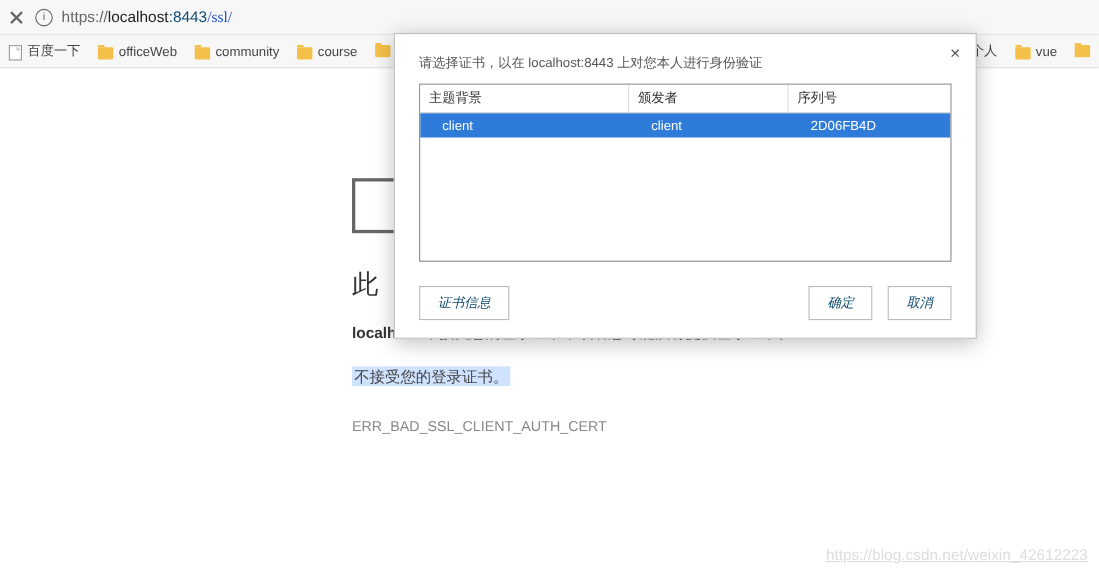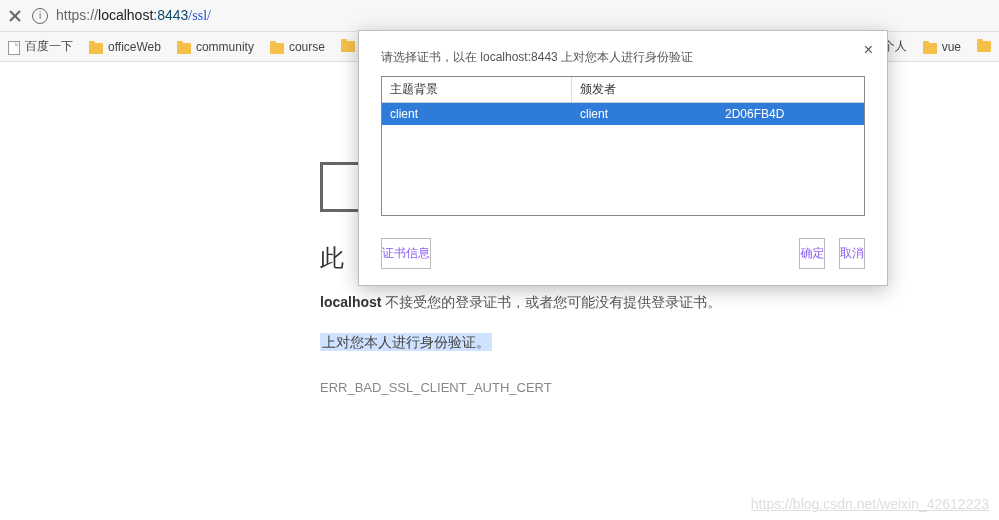--- a/index.html
+++ b/index.html
@@ -141,59 +141,60 @@
       color: #555;
       cursor: pointer;
     }
     .dialog-subtitle {
       font-size: 12px;
       color: #555;
       margin-bottom: 10px;
     }
     .cert-list {
       border: 1px solid #8a8a8a;
-      height: 140px;
+      height: 162px;
       overflow: hidden;
     }
     .cert-header {
       display: flex;
       background: #fff;
       border-bottom: 1px solid #ccc;
       font-size: 12px;
       color: #333;
     }
     .cert-header .col {
       padding: 4px 8px;
       border-right: 1px solid #ddd;
     }
     .cert-header .col:last-child { border-right: none; }
     .cert-row {
       display: flex;
       background: #2f7bd9;
       color: #fff;
       font-size: 12px;
     }
-    .cert-row .col { padding: 4px 8px; }
+    .cert-row .col { padding: 4px 20px; }
     .col-subject { width: 190px; }
     .col-issuer { width: 145px; }
     .col-serial { flex: 1; }
     .dialog-footer {
       display: flex;
       justify-content: space-between;
       align-items: center;
       margin-top: 22px;
     }
     .btn {
       border: 1px solid #bbb;
       background: #fff;
-      padding: 6px 0;
-      font-size: 12px;
-      color: #8b5cf6;
+      padding: 6px 16px;
+      font-size: 12px;
+      color: #0c4a6e;
       cursor: pointer;
       margin-left: 10px;
+      font-style: italic;
     }
     .watermark {
       position: absolute;
       right: 10px;
       bottom: 8px;
       color: #ddd;
       font-size: 14px;
       text-decoration: underline;
     }
   </style>
@@ -245,32 +246,33 @@
     <span class="folder-icon"></span>
   </div>
 </div>
 
 <div class="error-page">
   <div class="sad-icon"></div>
   <div class="error-heading">此</div>
   <div class="error-line">
     <span class="host">localhost</span><span> 不接受您的登录证书，或者您可能没有提供登录证书。</span>
   </div>
-  <span class="error-admin">上对您本人进行身份验证。</span>
+  <span class="error-admin">不接受您的登录证书。</span>
   <div class="error-code">ERR_BAD_SSL_CLIENT_AUTH_CERT</div>
 </div>
 
 <div class="dialog">
   <span class="dialog-close">×</span>
   <div class="dialog-subtitle">请选择证书，以在 localhost:8443 上对您本人进行身份验证</div>
 
   <div class="cert-list">
     <div class="cert-header">
       <div class="col col-subject">主题背景</div>
       <div class="col col-issuer">颁发者</div>
+      <div class="col col-serial">序列号</div>
     </div>
     <div class="cert-row">
       <div class="col col-subject">client</div>
       <div class="col col-issuer">client</div>
       <div class="col col-serial">2D06FB4D</div>
     </div>
   </div>
 
   <div class="dialog-footer">
     <button class="btn" style="margin-left:0">证书信息</button>

